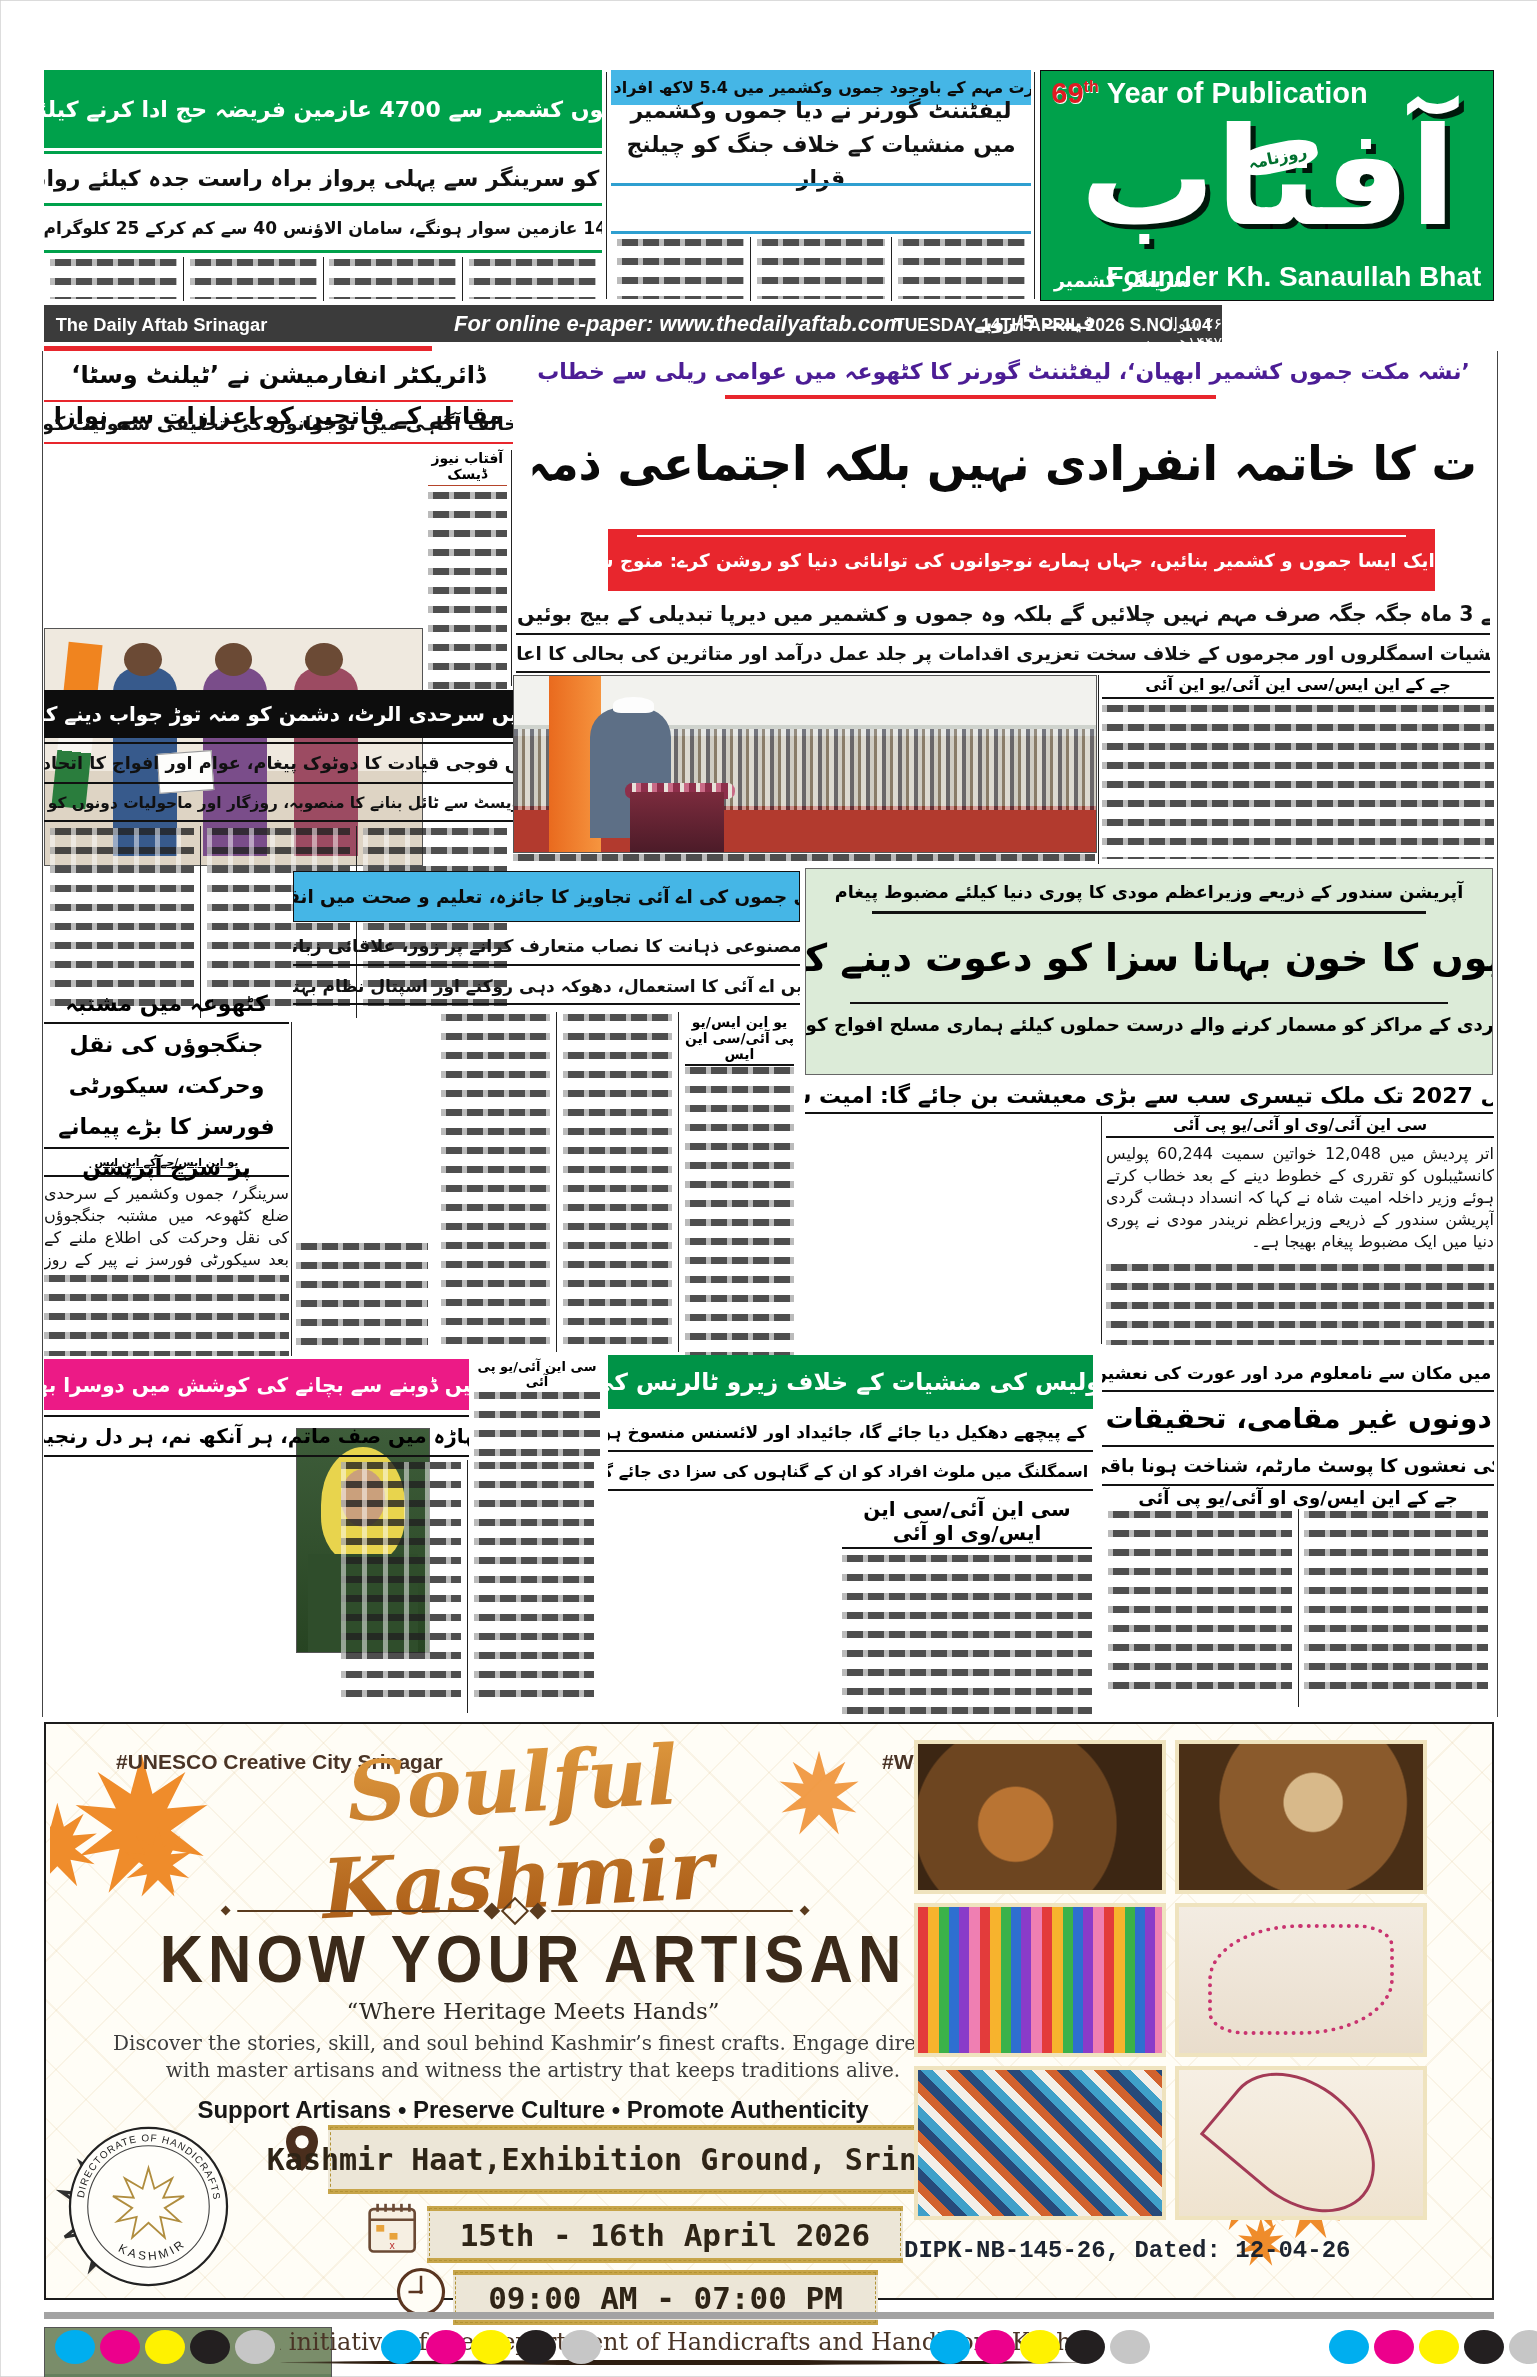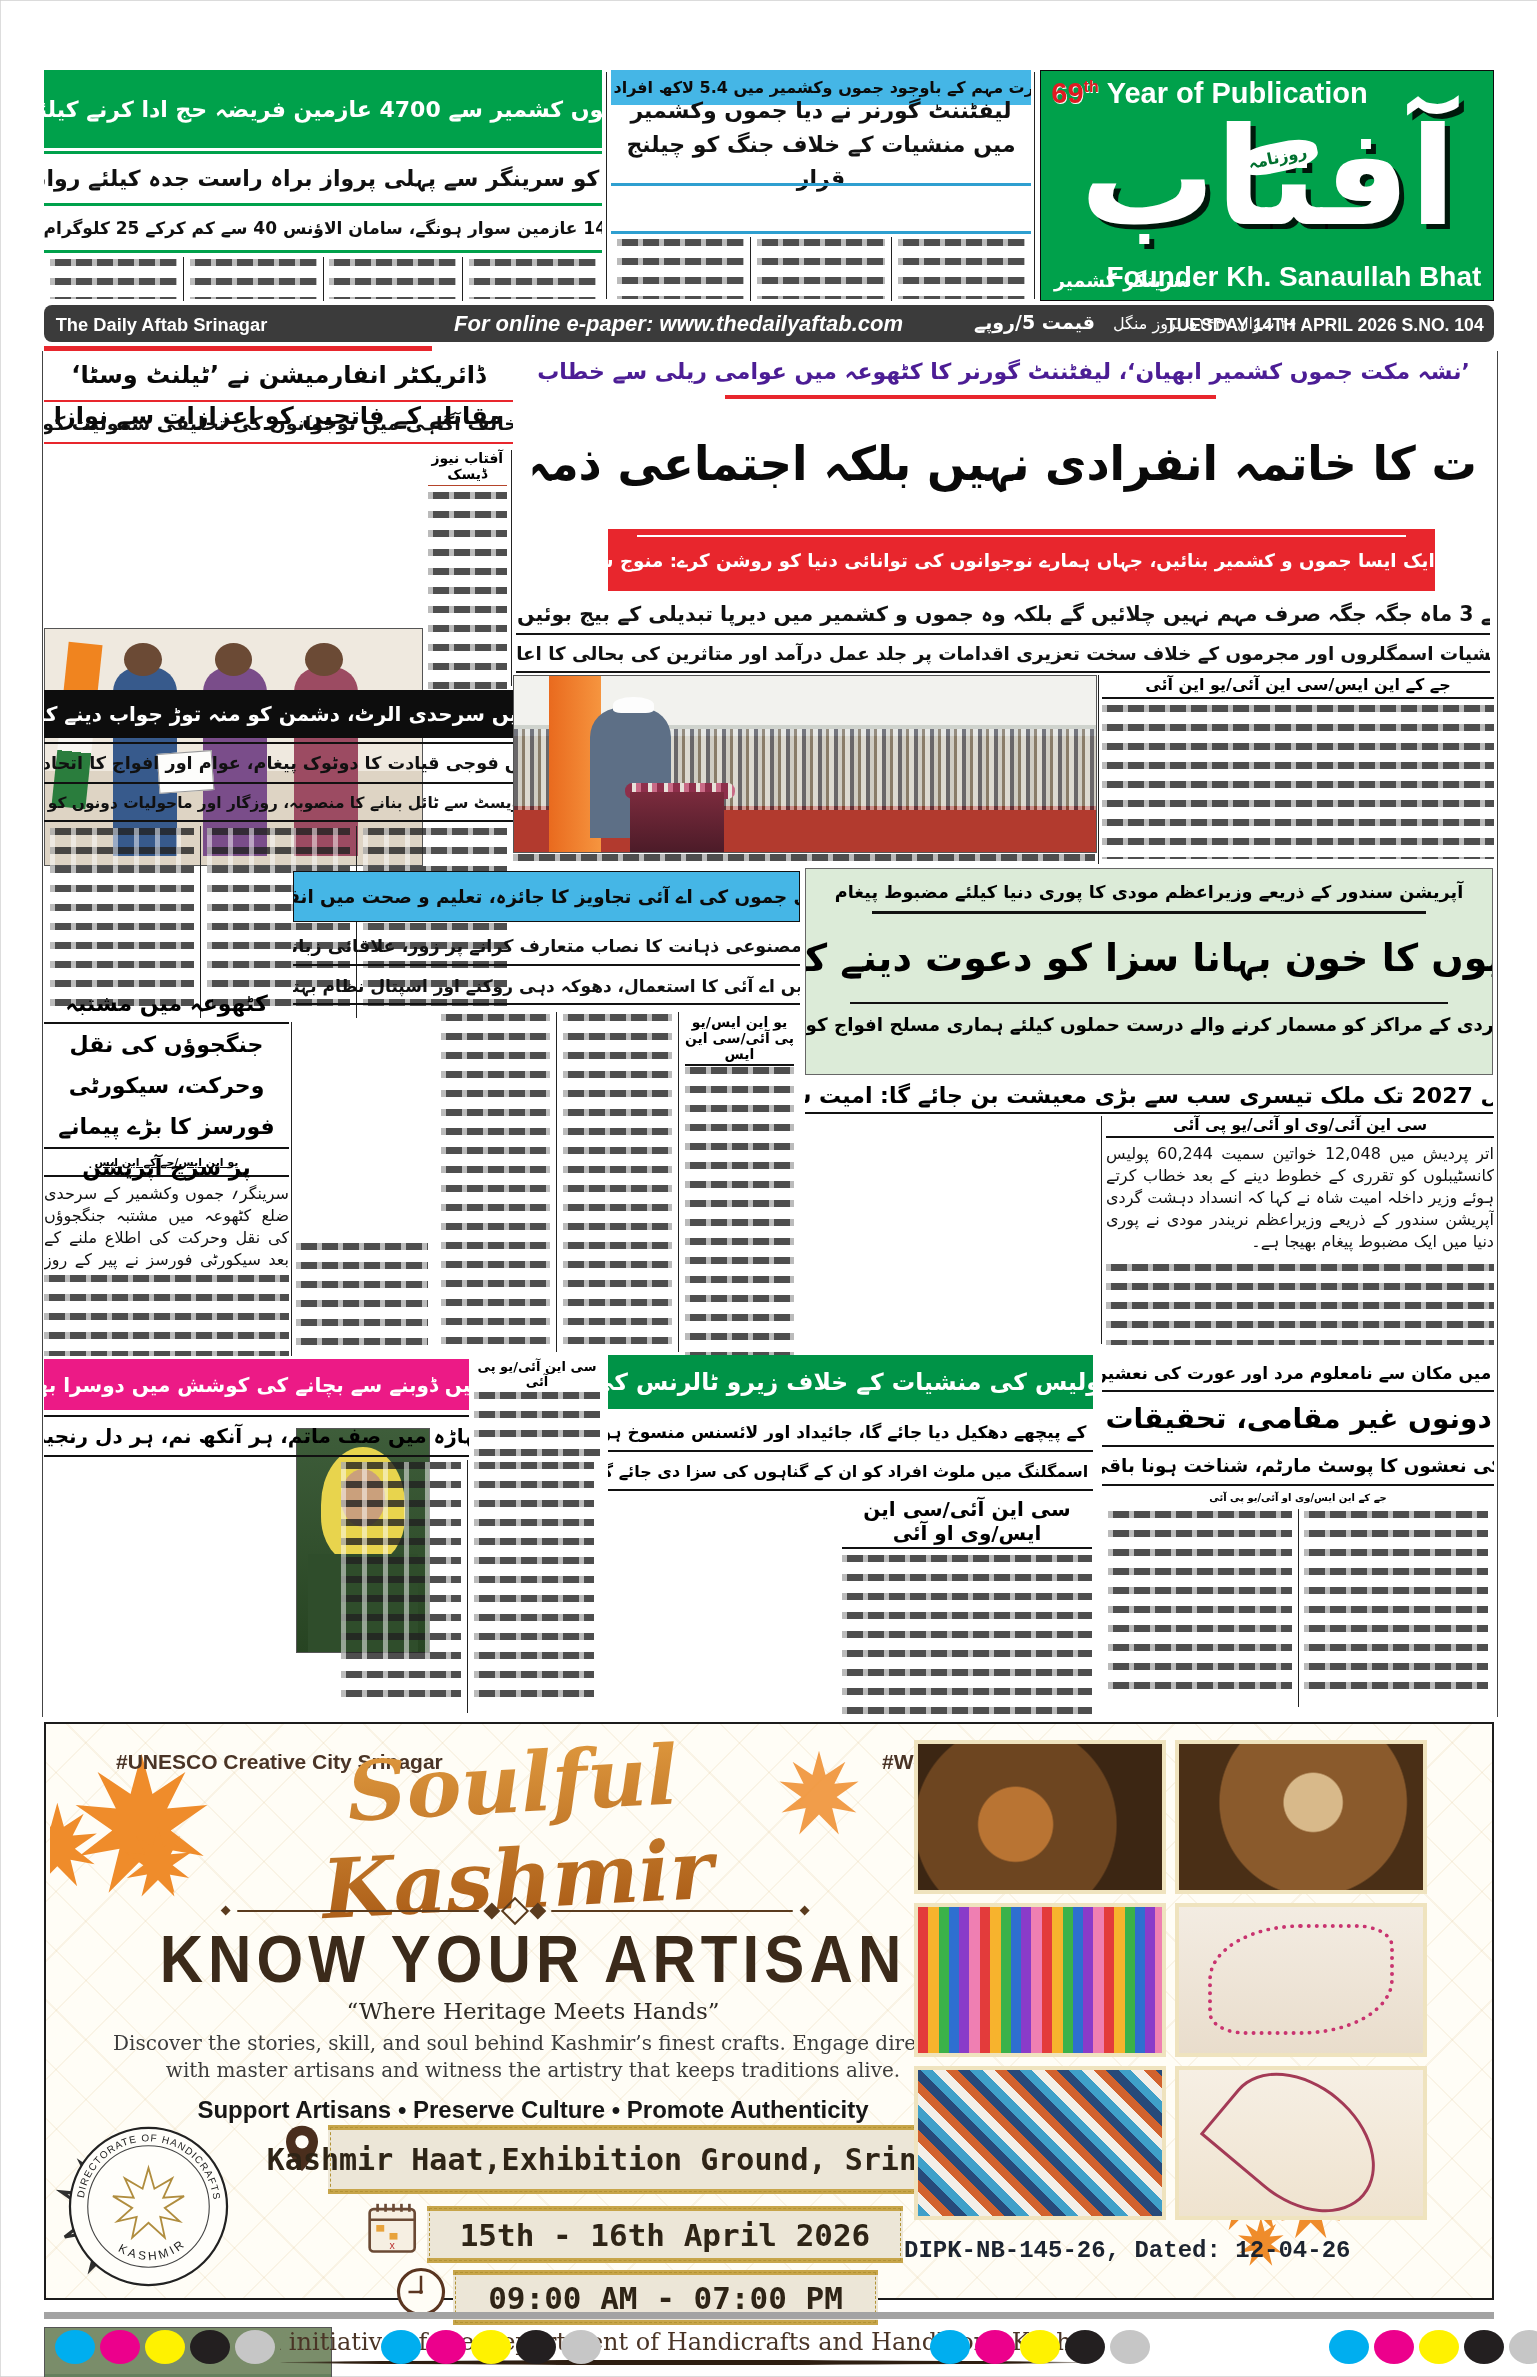--- a/index.html
+++ b/index.html
@@ -134,21 +134,21 @@
     </div>
     <div class="abs u bold ctr" style="left:0;top:22px;width:454px;height:168px;font-size:135px;color:#fff;text-shadow:5.1px 5.1px 0 rgba(0,0,0,.85);">آفتاب</div>
     <div class="abs u ctr bold" style="left:196px;top:72px;width:81px;height:29px;background:#fff;border-radius:40%;font-size:16px;color:#00702f;transform:rotate(-12deg);">روزنامہ</div>
     <div class="abs u bold" style="left:13px;bottom:8.8px;font-size:19px;color:#fff;">سرینگر کشمیر</div>
     <div class="abs en bold" style="right:11.7px;bottom:7.3px;font-size:28px;color:#fff;">Founder Kh. Sanaullah Bhat</div>
   </div>
 
   <div class="abs" style="left:606px;top:72px;width:0.7px;height:227px;background:#222;"></div>
   <div class="abs" style="left:1034px;top:72px;width:0.7px;height:227px;background:#222;"></div>
 
-  <div class="abs" style="left:44px;top:305px;width:1450px;height:37px;background:#3b3b3b;color:#fff;border-radius:8px;">
+  <div class="abs" style="left:44px;top:305px;width:1178px;height:37px;background:#3b3b3b;color:#fff;">
     <div class="abs en bold" style="left:11.7px;top:8.8px;font-size:18.3px;">The Daily Aftab Srinagar</div>
     <div class="abs en bold" style="left:410px;top:5.9px;font-size:22px;font-style:italic;">For online e-paper: www.thedailyaftab.com</div>
     <div class="abs u bold" style="left:930px;top:5.9px;font-size:19px;">قیمت 5/روپے</div>
     <div class="abs u" style="left:1069px;top:8.8px;font-size:16px;">۲۶ شوال ۱۴۴۷ھ بروز منگل</div>
     <div class="abs en bold" style="right:10.3px;top:9.5px;font-size:17.6px;">TUESDAY 14TH APRIL 2026 S.NO. 104</div>
   </div>
   <div class="abs rline" style="left:44px;top:346px;width:388px;height:5.1px;"></div>
 
   <div class="abs" style="left:42px;top:351px;width:1454px;height:1366px;border-left:0.7px solid #444;border-right:0.7px solid #444;"></div>
 
@@ -292,21 +292,21 @@
 
   <div class="abs" style="left:842px;top:1497px;width:250px;height:217px;">
     <div class="u bold ctr" style="font-size:20px;border-bottom:2.2px double #111;padding-bottom:2.2px;">سی این آئی/سی این ایس/وی او آئی</div>
     <div class="ftxt" style="height:183px;margin-top:5.9px;"></div>
   </div>
 
   <div class="abs" style="left:1102px;top:1356px;width:392px;height:357px;">
     <div class="u bold ctr nowrap" style="height:34px;font-size:17px;border-bottom:2.2px solid #111;">ڈیالگام میں مکان سے نامعلوم مرد اور عورت کی نعشیں برآمد</div>
     <div class="u bold ctr nowrap" style="height:53px;font-size:28px;border-bottom:2.2px solid #111;">ظاہراً دونوں غیر مقامی، تحقیقات شروع</div>
     <div class="u bold ctr nowrap" style="height:37px;font-size:18.3px;border-bottom:2.2px solid #111;">دونوں کی نعشوں کا پوسٹ مارٹم، شناخت ہونا باقی: حکام</div>
-    <div class="u bold ctr" style="height:23.4px;font-size:10px;">جے کے این ایس/وی او آئی/یو پی آئی</div>
+    <div class="u bold ctr" style="height:23.4px;font-size:18px;">جے کے این ایس/وی او آئی/یو پی آئی</div>
     <div class="cols" style="height:198px;">
       <div>
           <div class="ftxt pad" style="height:190px;"></div>
         </div>
       <div>
           <div class="ftxt pad" style="height:190px;"></div>
         </div>
     </div>
   </div>
 

